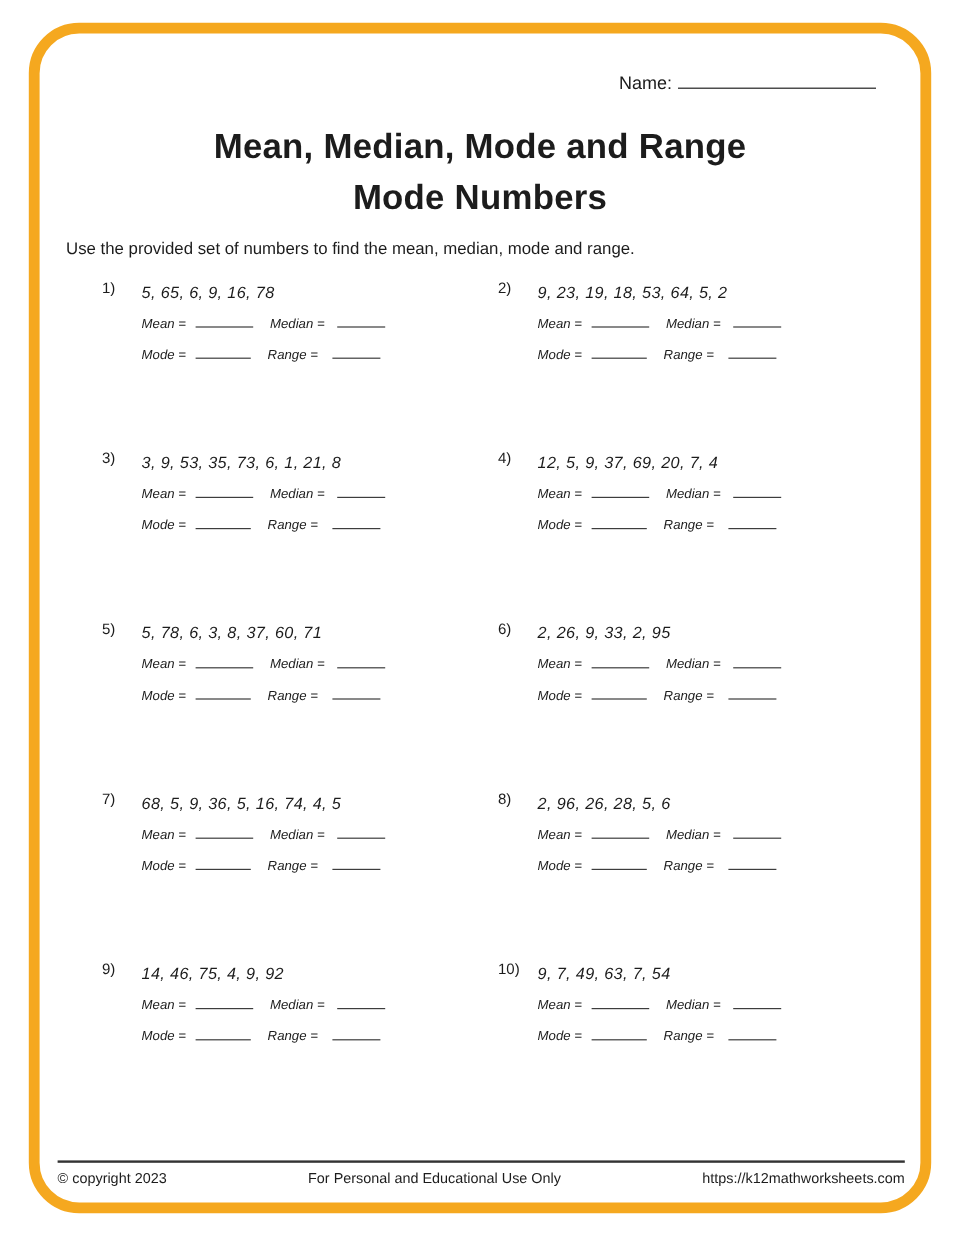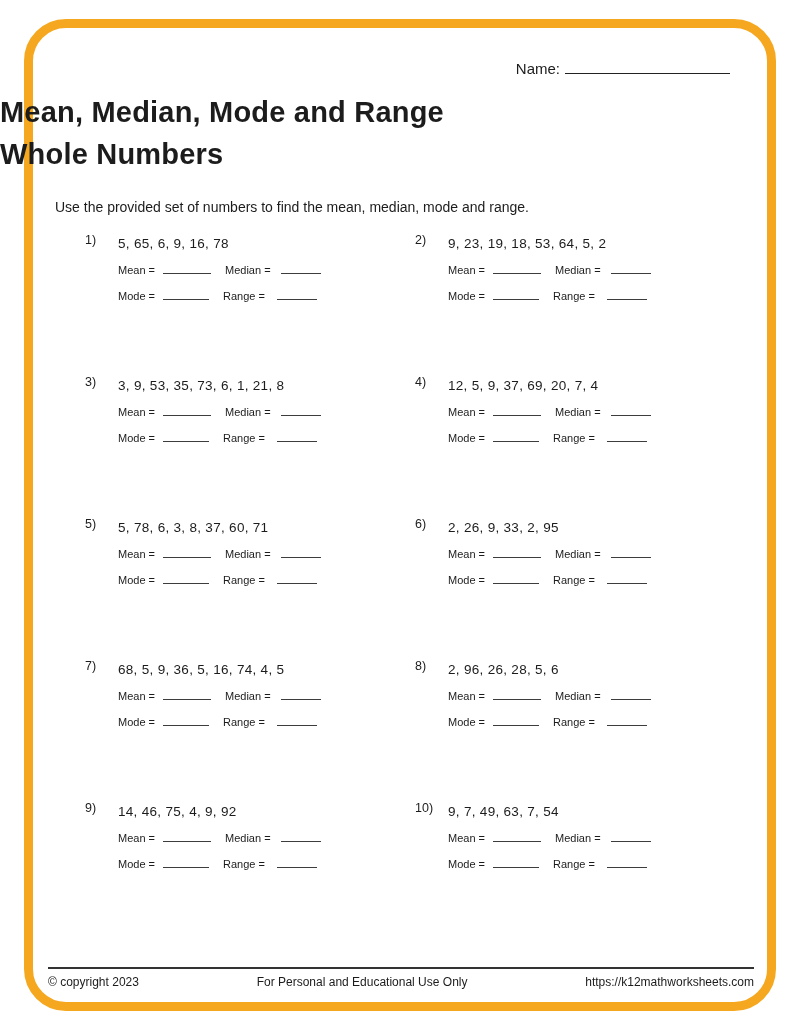--- a/index.html
+++ b/index.html
@@ -18,35 +18,35 @@
     border:9px solid var(--accent);border-radius:42px;pointer-events:none;
   }
   .name-row{
     position:absolute;top:60px;right:70px;font-size:15px;white-space:nowrap;margin-left:12px;
   }
   .name-underline{
     display:inline-block;width:165px;height:14px;
     border-bottom:1.6px solid #222;margin-left:5px;vertical-align:baseline;
   }
   .title{
-    position:absolute;top:92px;left:0;width:100%;
+    position:absolute;top:103px;left:0;width:100%;text-align:center;
     font-size:29px;font-weight:700;line-height:1.44;letter-spacing:.2px;
   }
   .instructions{
     position:absolute;top:199px;left:55px;font-size:14px;
   }
   .problems{
     position:absolute;top:231px;left:85px;width:645px;
     display:grid;grid-template-columns:330px 315px;row-gap:64px;
   }
   .problem{display:flex;}
   .p-num{
     width:33px;flex-shrink:0;font-size:12.5px;padding-top:2px;
   }
-  .p-body{font-size:13.5px;}
+  .p-body{font-size:13.5px;font-style:italic;}
   .p-set{line-height:26px;font-size:13.5px;letter-spacing:.3px;}
   .p-line{line-height:26px;font-size:11px;white-space:nowrap;}
   .blank{
     display:inline-block;height:12px;border-bottom:1.6px solid var(--line);
     vertical-align:baseline;
   }
   .blank.b-mean{width:48px;margin:0 14px 0 8px;}
   .blank.b-median{width:40px;margin:0 0 0 10px;}
   .blank.b-mode{width:46px;margin:0 14px 0 8px;}
   .blank.b-range{width:40px;margin:0 0 0 12px;}
@@ -61,21 +61,21 @@
 <body>
 
 <div class="frame"></div>
 
 <div class="name-row">
   <span>Name:</span><span class="name-underline"></span>
 </div>
 
 <div class="title">
   <div>Mean, Median, Mode and Range</div>
-  <div>Whole Numbers</div>
+  <div>Mode Numbers</div>
 </div>
 
 <div class="instructions">Use the provided set of numbers to find the mean, median, mode and range.</div>
 
 <div class="problems">
 
   <div class="problem">
     <div class="p-num">1)</div>
     <div class="p-body">
       <div class="p-set">5, 65, 6, 9, 16, 78</div>

